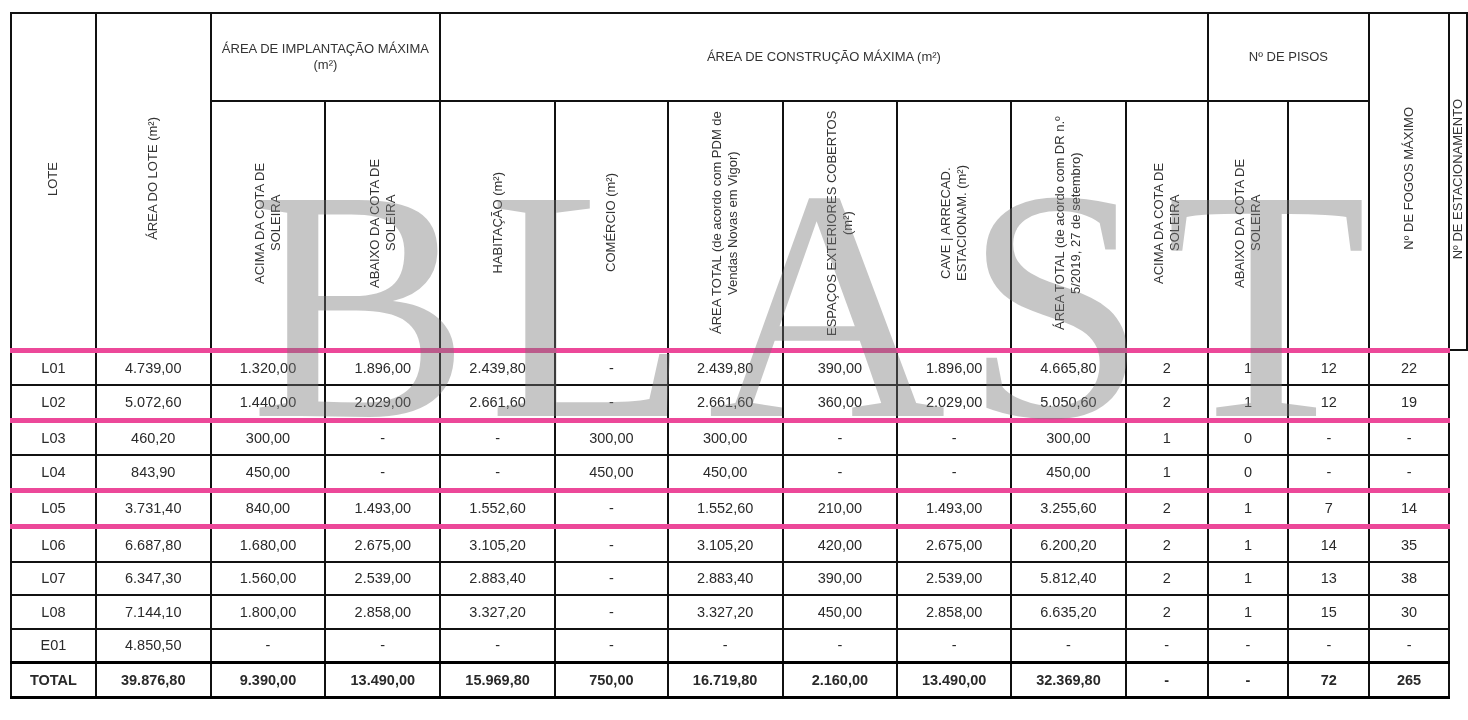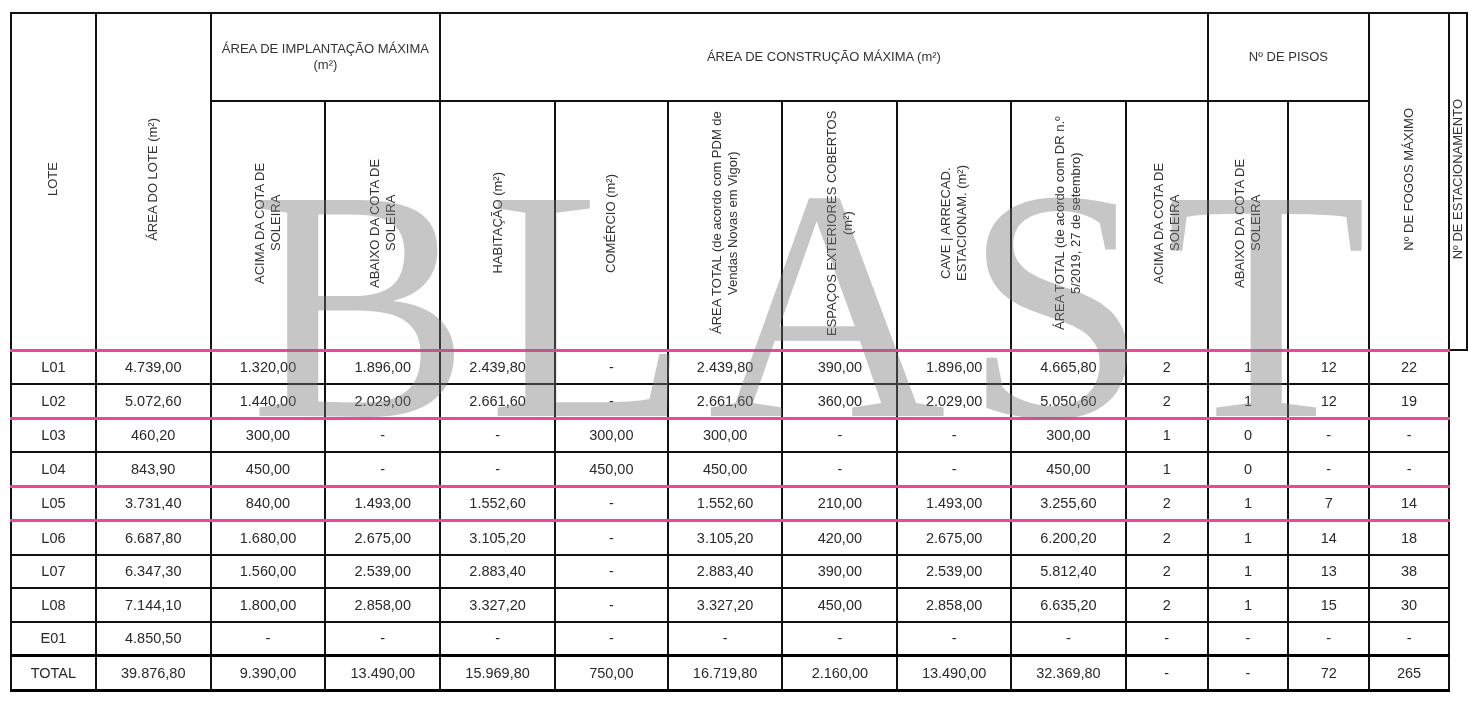--- a/index.html
+++ b/index.html
@@ -8,22 +8,22 @@
   .wrap { position:absolute; left:10px; top:12px; }
   table { border-collapse:collapse; table-layout:fixed; background:#fff; }
   td, th { border:2px solid #111; padding:0; text-align:center; vertical-align:middle;
            font-weight:normal; font-size:14.5px; color:#2a2a2a; }
   th { font-size:13px; line-height:16px; color:#333; }
   .h1 { height:88px; }
   .h2 { height:249px; }
   .vert { writing-mode:vertical-rl; transform:rotate(180deg); display:inline-block;
           white-space:normal; text-align:center; max-height:240px; line-height:16px; }
   tbody td { height:31.5px; }
-  tbody tr.thick-top td { border-top:3px solid #ec4899; }
-  .total-row td { border-top:3px solid #000; border-bottom:3px solid #000; }
+  tbody tr.thick-top td { border-top:5px solid #ec4899; }
+  .total-row td { border-top:3px solid #000; border-bottom:3px solid #000;font-weight:bold; }
   .watermark { position:absolute; left:0; top:0; width:1468px; height:672px; pointer-events:none; z-index:3; }
   .wm-main { position:absolute; left:250px; top:140px; font-family:"Liberation Serif", serif;
              font-size:330px; letter-spacing:18px; color:rgba(120,120,120,0.42); line-height:1; }
   .wm-sub { position:absolute; left:300px; top:470px; font-family:"Liberation Serif", serif;
             font-size:90px; letter-spacing:60px; color:rgba(140,140,140,0.25); line-height:1; font-style:italic; }
 </style>
 </head>
 <body>
 
 <div class="wrap">
@@ -155,21 +155,21 @@
           <td>2.675,00</td>
           <td>3.105,20</td>
           <td>-</td>
           <td>3.105,20</td>
           <td>420,00</td>
           <td>2.675,00</td>
           <td>6.200,20</td>
           <td>2</td>
           <td>1</td>
           <td>14</td>
-          <td>18</td>
+          <td>35</td>
     </tr>
     <tr>
       <td>L07</td>
           <td>6.347,30</td>
           <td>1.560,00</td>
           <td>2.539,00</td>
           <td>2.883,40</td>
           <td>-</td>
           <td>2.883,40</td>
           <td>390,00</td>

